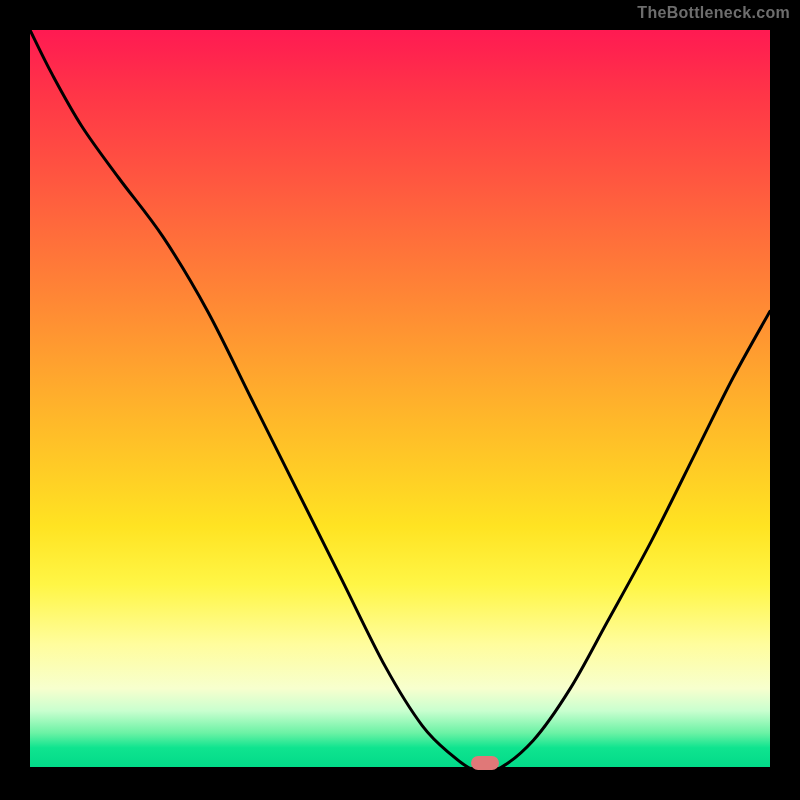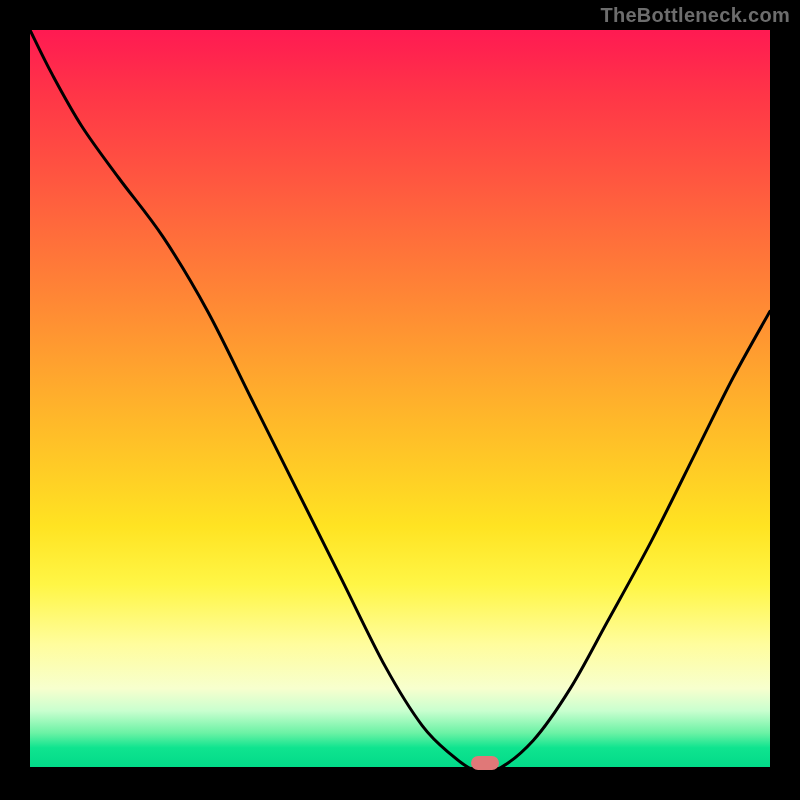--- a/index.html
+++ b/index.html
@@ -15,21 +15,21 @@
     position: relative;
     width: 800px;
     height: 800px;
     background: #000000;
   }
   .watermark {
     position: absolute;
     top: 4px;
     right: 10px;
     color: #6d6d6d;
-    font-size: 20px;
+    font-size: 16px;
     font-weight: 600;
     letter-spacing: 0.3px;
     z-index: 30;
   }
   .plot-area {
     position: absolute;
     left: 30px;
     top: 30px;
     width: 740px;
     height: 740px;

